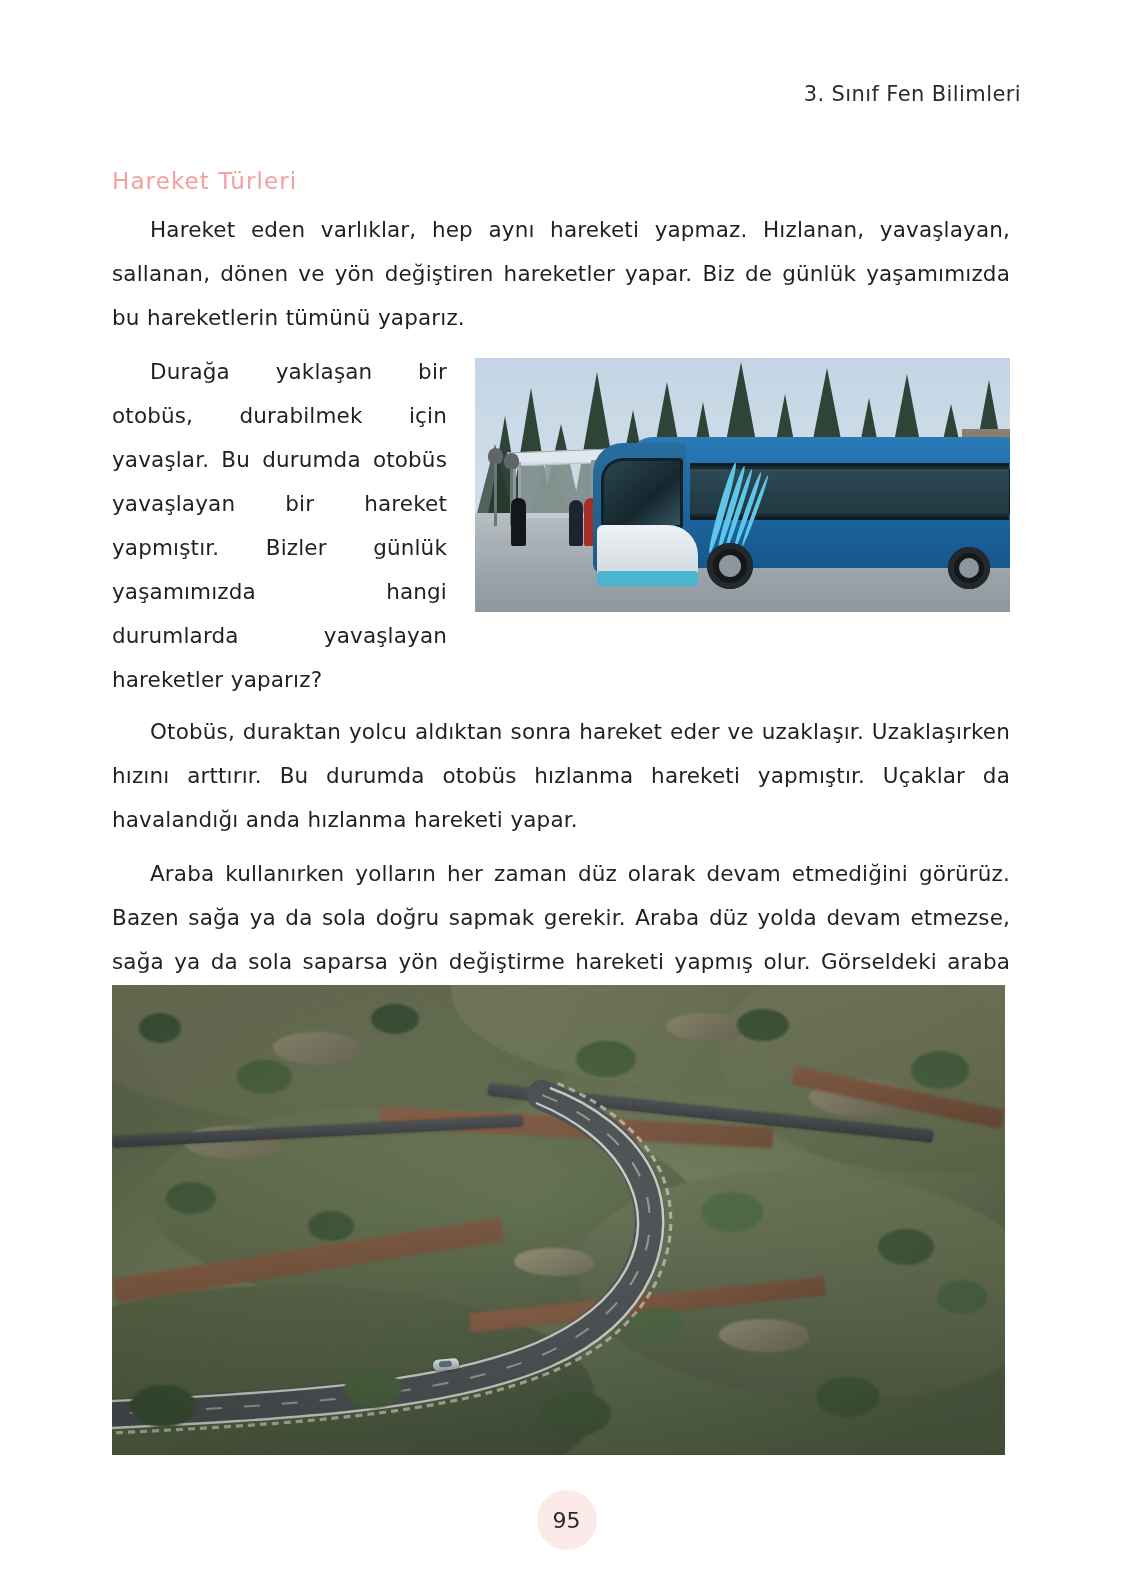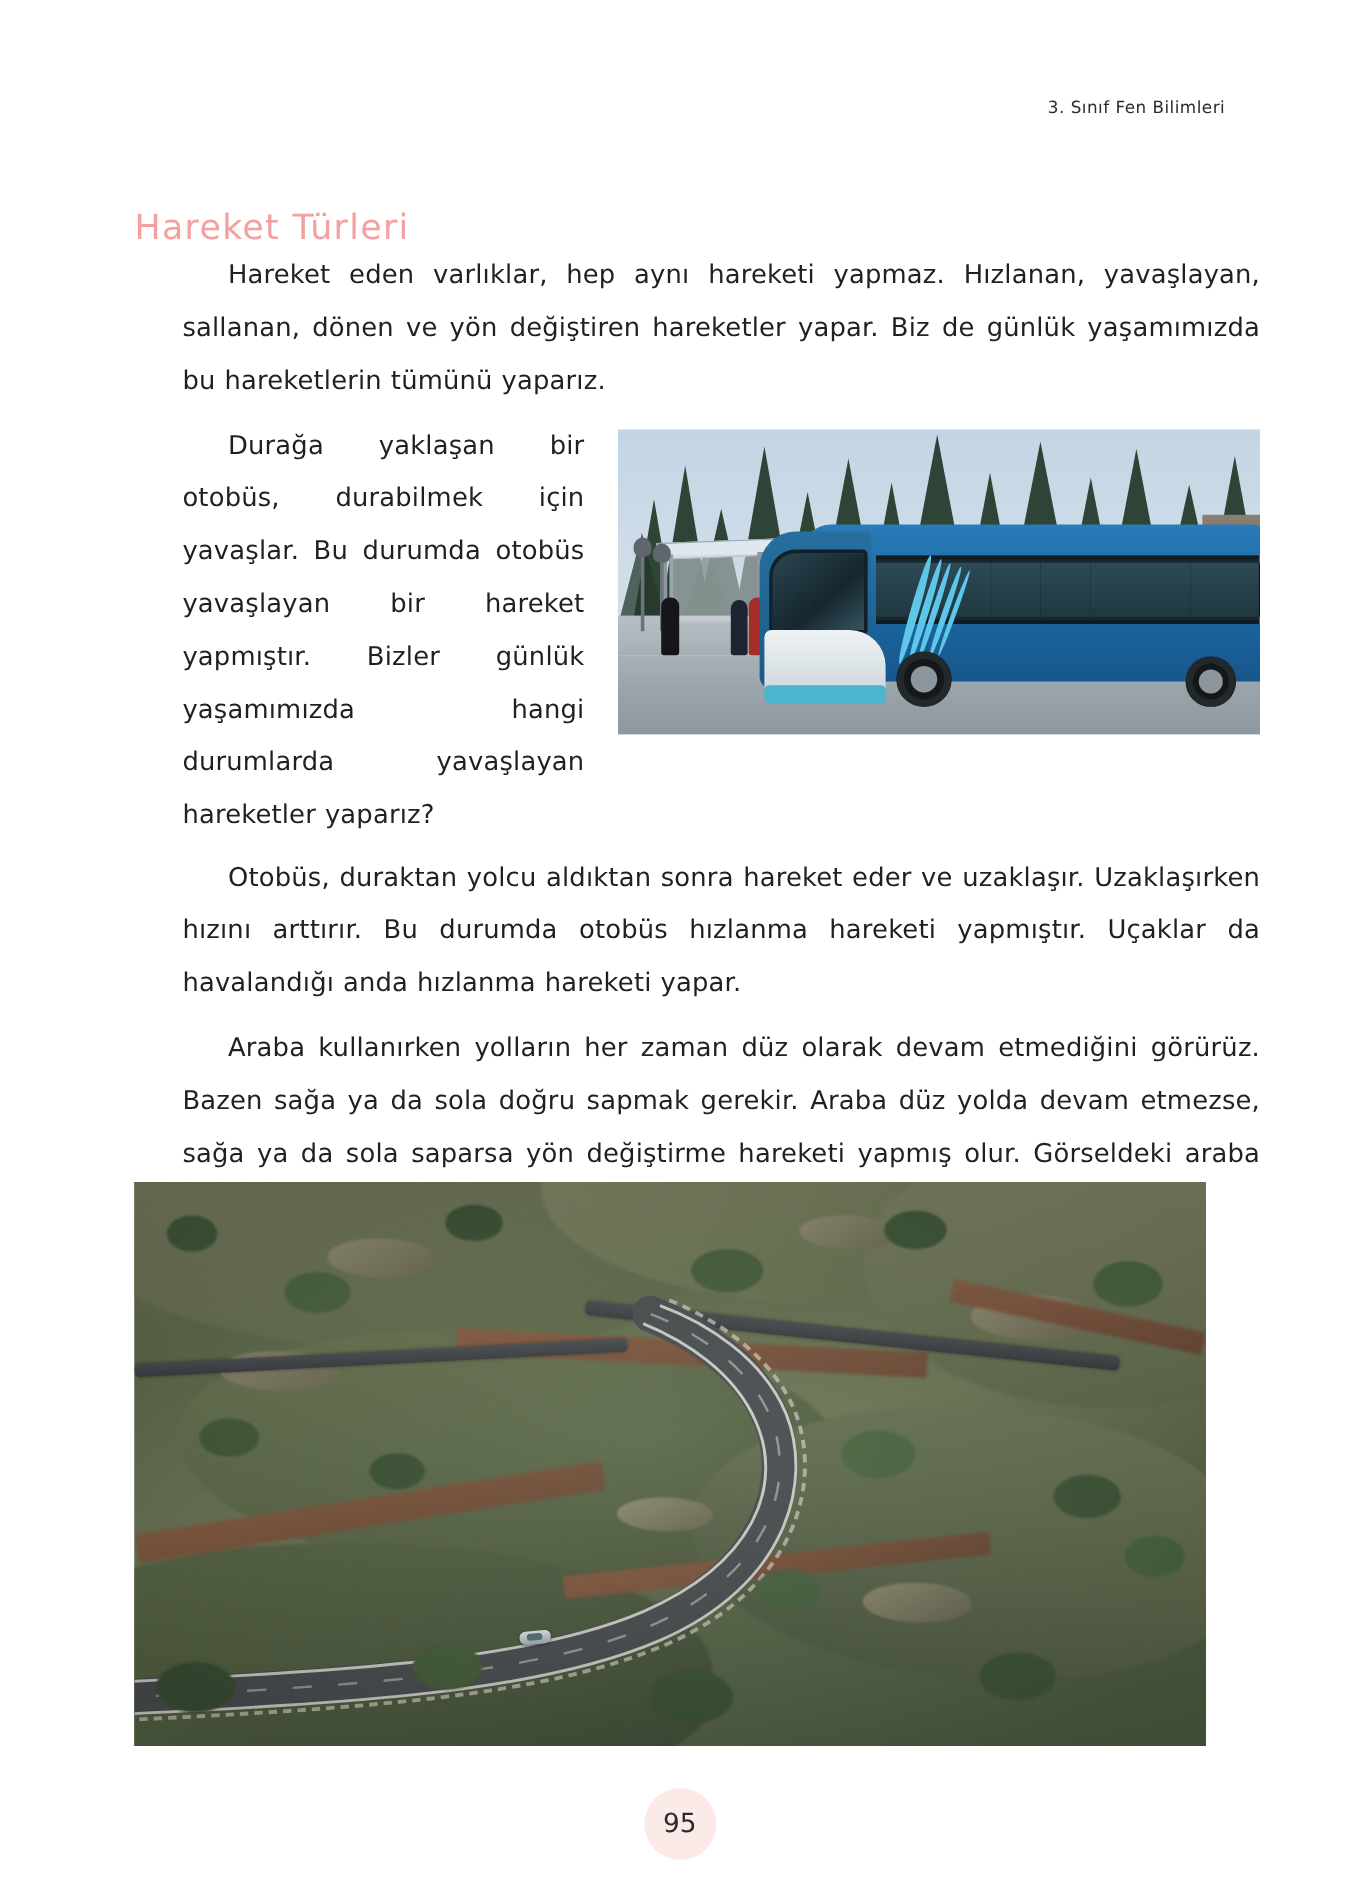--- a/index.html
+++ b/index.html
@@ -21,46 +21,45 @@
     position: absolute;
     inset: 0;
     background: #ffffff;
   }
 
   
   .running-head {
     position: absolute;
     top: 82px;
     right: 112px;
-    font-size: 14px;
+    font-size: 21px;
     letter-spacing: .4px;
     color: #2b2b2b;
     font-weight: 400;
     white-space: nowrap;
   }
 
   
   .section-title {
     position: absolute;
     left: 112px;
     top: 153px;
-    font-size: 29px;
+    font-size: 23px;
     letter-spacing: 1.1px;
     color: #f3a0a0;
     font-weight: 400;
     white-space: nowrap;
   }
 
   
   .content {
     position: absolute;
     left: 112px;
     top: 208px;
     width: 898px;
-    margin-left: 40px;
   }
   p.body {
     margin: 0 0 10px 0;
     font-size: 21.5px;
     line-height: 44px;
     text-align: justify;
     text-indent: 38px;
     color: #231f20;
     letter-spacing: .15px;
     word-spacing: .5px;

